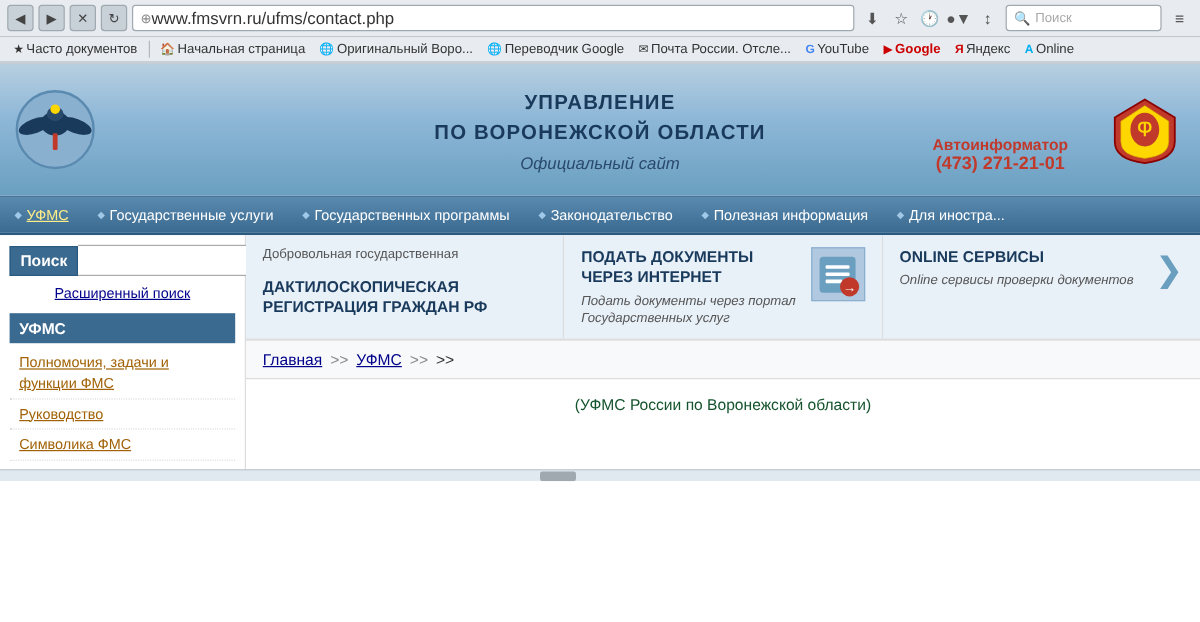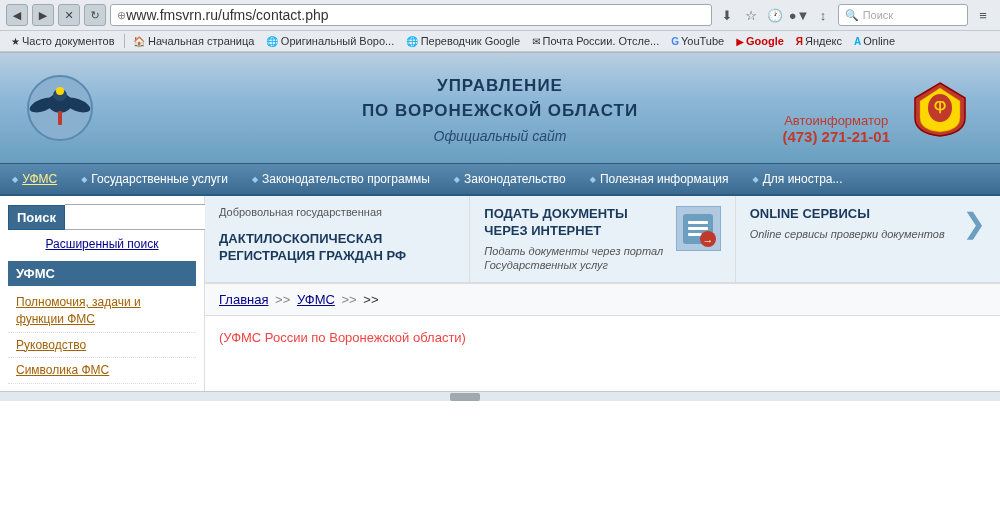--- a/index.html
+++ b/index.html
@@ -14,28 +14,28 @@
     .toolbar-icon { width: 22px; height: 22px; display: flex; align-items: center; justify-content: center; font-size: 13px; cursor: pointer; color: #555; }
 
     
     .bookmarks-bar { display: flex; align-items: center; gap: 2px; padding: 2px 6px; background: #e8ecf0; border-bottom: 1px solid #c0c8d0; font-size: 11px; overflow: hidden; white-space: nowrap; }
     .bookmark-item { display: flex; align-items: center; gap: 2px; padding: 2px 5px; cursor: pointer; color: #333; border-radius: 3px; }
     .bookmark-icon { font-size: 10px; }
     .bookmark-sep { width: 1px; height: 14px; background: #b0b8c0; margin: 0 2px; }
     .yt-text { color: #cc0000; font-weight: bold; }
 
     
-    .site-header { background: linear-gradient(180deg, #b8cfe0 0%, #8fb8d8 40%, #6a9fc0 100%); padding: 10px 20px; display: flex; align-items: center; justify-content: space-between; min-height: 110px; position: relative; }
+    .site-header { background: linear-gradient(180deg, #b8cfe0 0%, #8fb8d8 40%, #6a9fc0 100%); padding: 10px 6px; display: flex; align-items: center; justify-content: space-between; min-height: 110px; position: relative; }
     .header-logo-left { width: 80px; height: 80px; display: flex; align-items: center; justify-content: center; }
     .header-logo-right { width: 80px; height: 80px; display: flex; align-items: center; justify-content: center; }
     .header-center { text-align: center; flex: 1; }
     .header-title { font-size: 17px; font-weight: bold; color: #1a3a5c; letter-spacing: 1px; line-height: 1.5; text-transform: uppercase; }
     .header-subtitle { font-size: 14px; font-style: italic; color: #2a4a6c; margin-top: 4px; }
     .header-phone { position: absolute; right: 110px; bottom: 18px; text-align: center; }
-    .header-phone-label { color: #c0392b; font-size: 13px; font-weight: normal; }
+    .header-phone-label { color: #c0392b; font-size: 13px; font-weight: bold; }
     .header-phone-num { color: #c0392b; font-size: 15px; font-weight: bold; }
 
     
     .eagle-logo { width: 70px; height: 70px; }
     .coat-logo { width: 60px; height: 60px; }
 
     
     .nav-bar { background: linear-gradient(180deg, #5a8ab0 0%, #3a6a90 100%); display: flex; align-items: center; padding: 0; border-top: 1px solid #2a5a80; border-bottom: 2px solid #2a5a80; overflow: hidden; }
     .nav-item { display: flex; align-items: center; gap: 4px; padding: 8px 12px; color: #fff; font-size: 12px; cursor: pointer; white-space: nowrap; }
     .nav-diamond { color: #a0c8e8; font-size: 8px; }
@@ -71,21 +71,21 @@
     .card-arrow { float: right; font-size: 28px; color: #6a9fc0; margin-left: 8px; }
 
     
     .breadcrumb { padding: 8px 14px; font-size: 13px; color: #333; border-bottom: 1px solid #ddd; background: #f8f9fa; }
     .breadcrumb a { color: #00008b; text-decoration: underline; cursor: pointer; }
     .breadcrumb-sep { color: #888; margin: 0 3px; }
 
     
     .main-text { padding: 14px; }
     .main-heading { font-size: 14px; font-weight: bold; color: #111; line-height: 1.5; margin-bottom: 6px; }
-    .main-subheading { font-size: 13px; color: #ef4444; }
+    .main-subheading { font-size: 13px; color: #14532d; text-align: center; }
 
     
     .scrollbar-h { height: 10px; background: #e0e8f0; border-top: 1px solid #c0c8d0; display: flex; align-items: center; position: absolute; bottom: 0; left: 0; right: 0; }
     .scroll-thumb { width: 30px; height: 8px; background: #a0a8b0; border-radius: 2px; margin-left: 450px; }
 
     .page-wrapper { position: relative; height: 348px; overflow: hidden; }
   </style>
 </head>
 <body>
 
@@ -196,21 +196,21 @@
     <div class="nav-item">
       <span class="nav-diamond">◆</span>
       <span class="nav-item-active">УФМС</span>
     </div>
     <div class="nav-item">
       <span class="nav-diamond">◆</span>
       <span>Государственные услуги</span>
     </div>
     <div class="nav-item">
       <span class="nav-diamond">◆</span>
-      <span>Законодательство программы</span>
+      <span>Государственных программы</span>
     </div>
     <div class="nav-item">
       <span class="nav-diamond">◆</span>
       <span>Законодательство</span>
     </div>
     <div class="nav-item">
       <span class="nav-diamond">◆</span>
       <span>Полезная информация</span>
     </div>
     <div class="nav-item">
@@ -260,21 +260,21 @@
                   <rect x="10" y="24" width="14" height="3" rx="1" fill="white"></rect>
                   <circle cx="30" cy="30" r="8" fill="#c0392b"></circle>
                   <text x="30" y="34" text-anchor="middle" font-size="11" fill="white" font-weight="bold">→</text>
                 </svg>
               </div>
             </div>
           </div>
         </div>
 
         <div class="card">
-          <div style="display:flex;align-items:center;">
+          <div style="display:flex;align-items:flex-end;">
             <div style="flex:1;">
               <div class="card-title">ONLINE СЕРВИСЫ</div>
               <div class="card-desc">Online сервисы проверки документов</div>
             </div>
             <div class="card-arrow">❯</div>
           </div>
         </div>
 
       </div>
 

